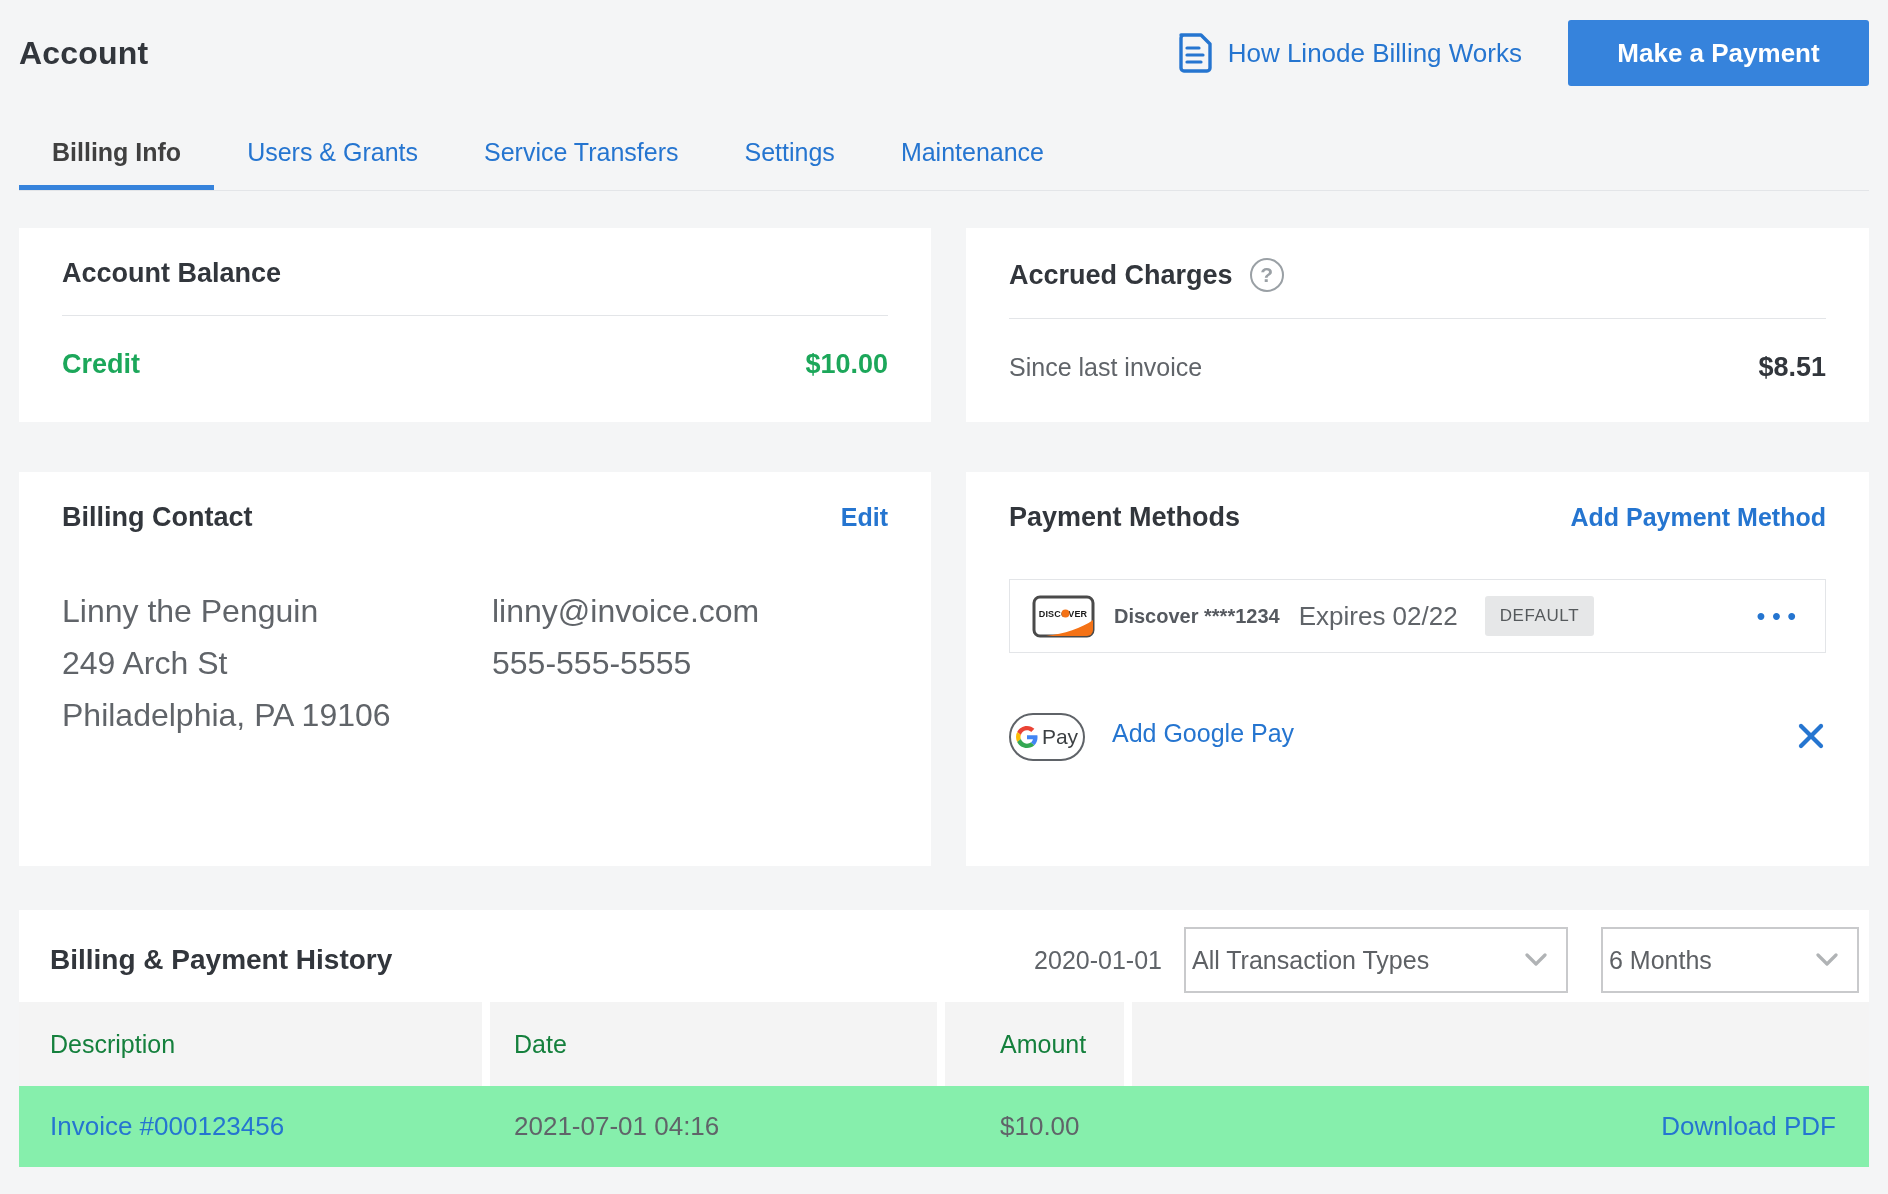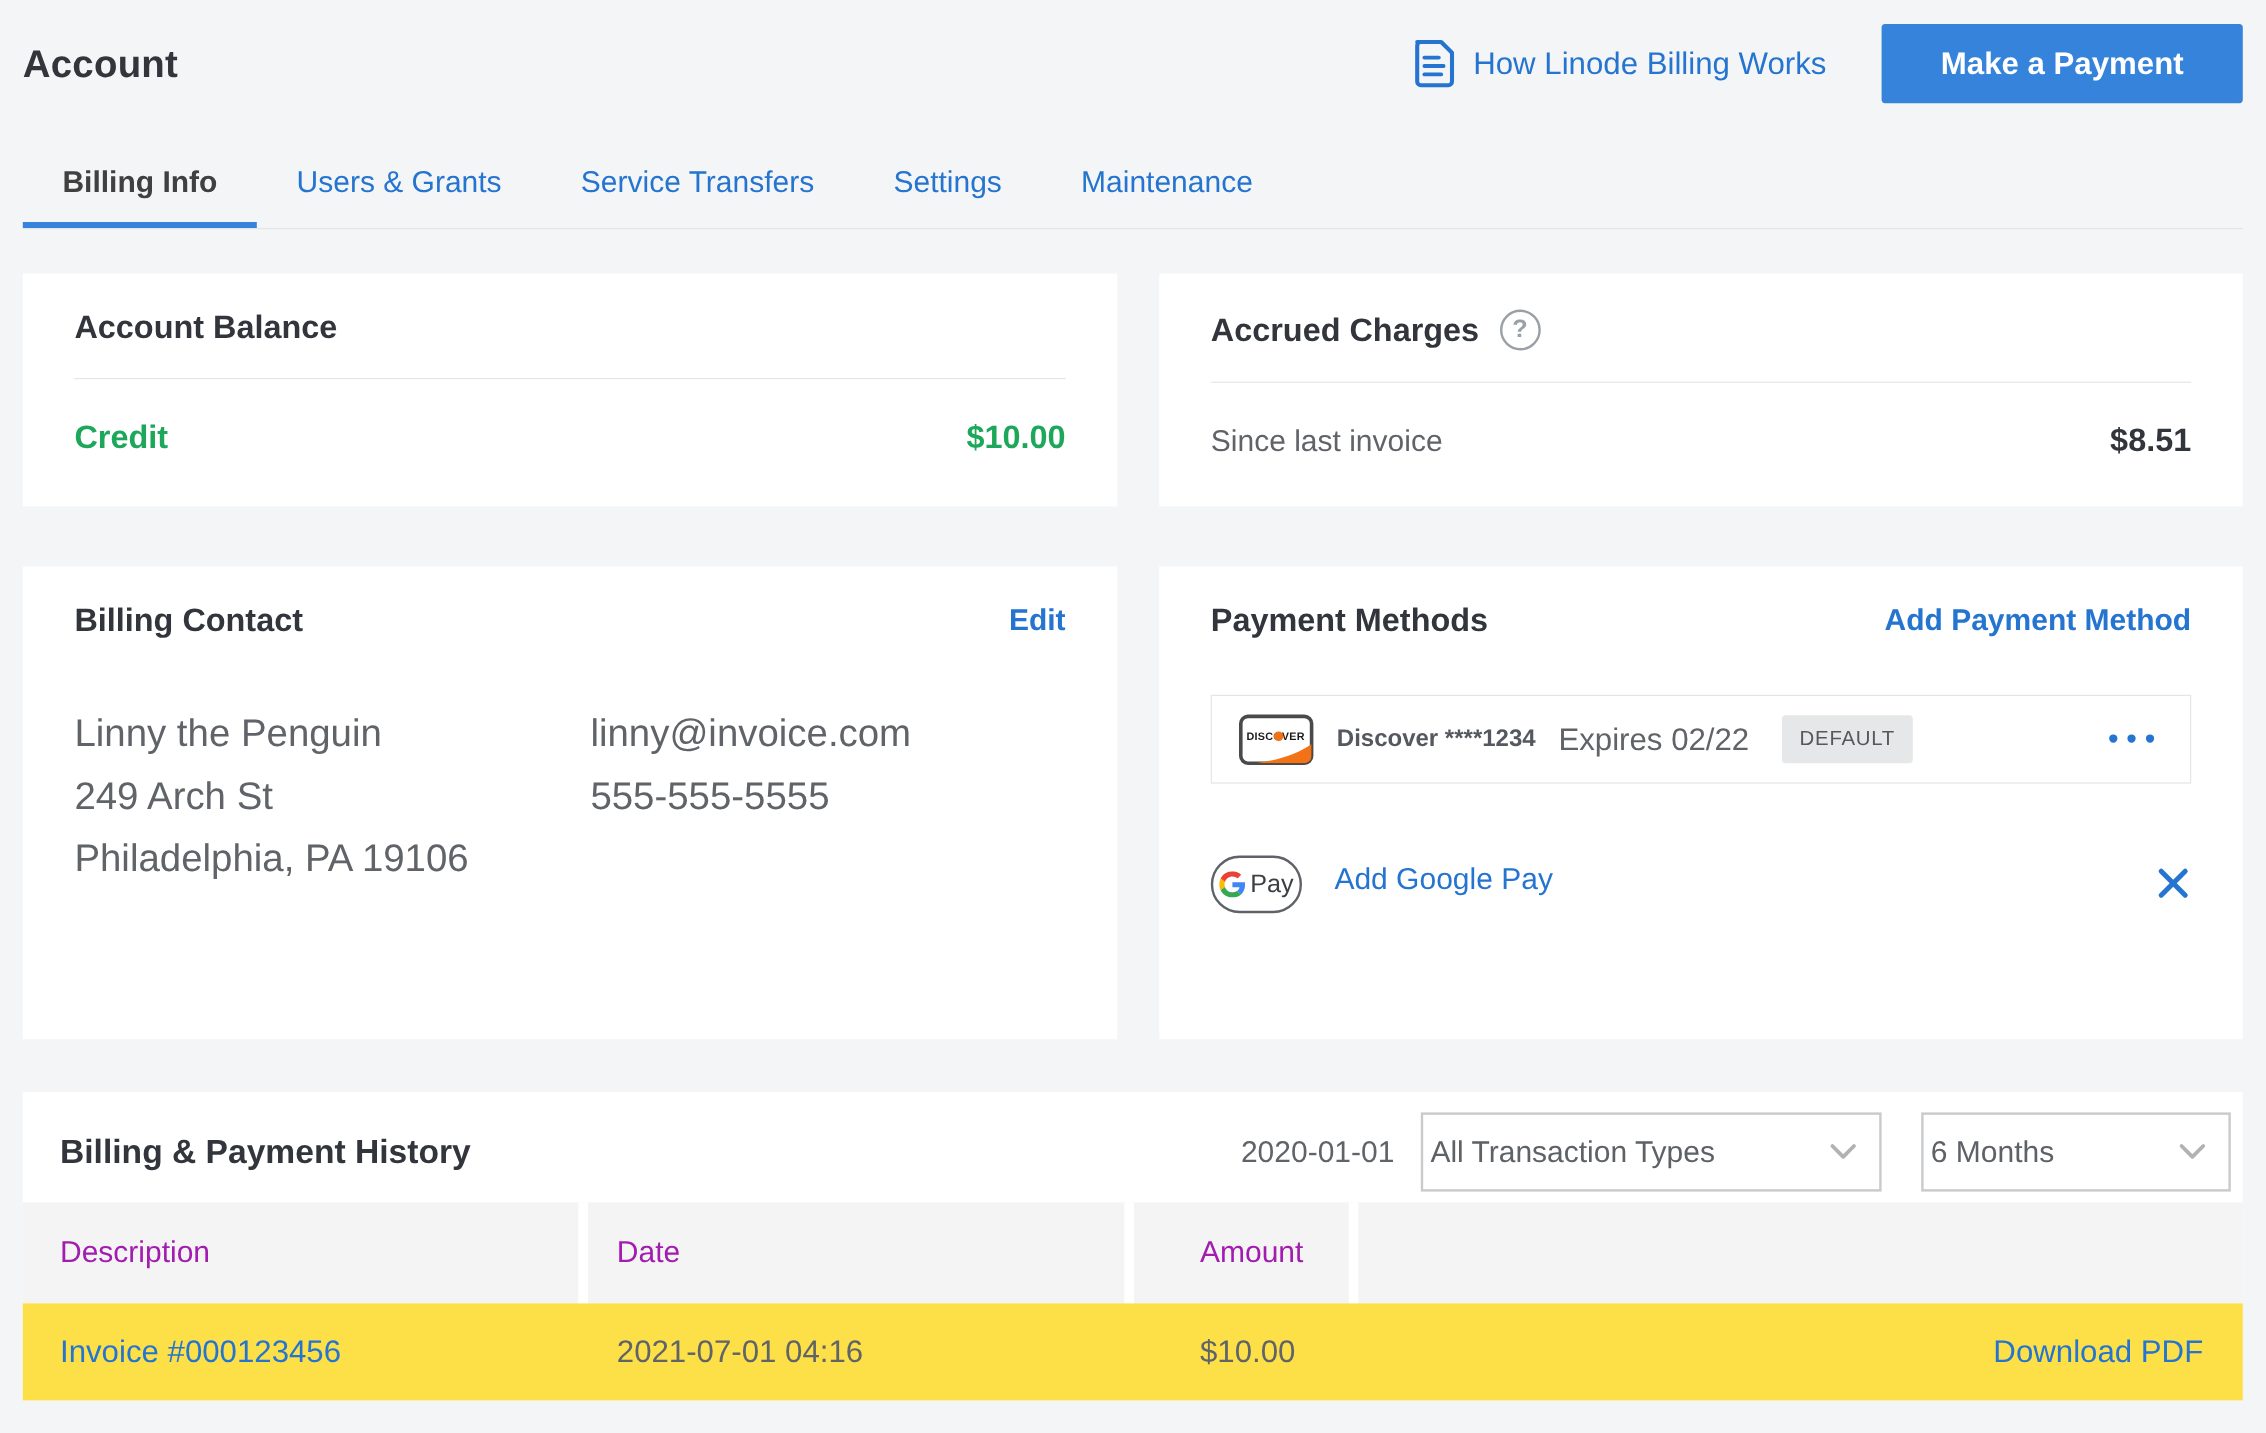--- a/index.html
+++ b/index.html
@@ -144,33 +144,33 @@
   .select-range { width: 258px; }
 
   .table-head {
     margin-top: 10px;
     display: grid;
     grid-template-columns: 471px 455px 187px 1fr;
     height: 84px;
   }
   .th {
     background: #f4f4f4;
-    color: #a21caf; font-size: 25px;
+    color: #15803d; font-size: 25px;
     display: flex; align-items: center;
   }
   .th.sep { border-right: 8px solid #fff; }
   .th-desc { padding-left: 31px; }
   .th-date { padding-left: 24px; }
   .th-amt  { padding-left: 55px; }
 
   .table-row {
     display: grid;
     grid-template-columns: 471px 455px 187px 1fr;
     height: 81px;
-    background: #fde047;
+    background: #86efac;
   }
   .td { display: flex; align-items: center; font-size: 26px; }
   .td-desc { padding-left: 31px; color: #2575d0; cursor: pointer; }
   .td-date { padding-left: 24px; color: #606469; }
   .td-amt  { padding-left: 55px; color: #606469; }
   .td-action { justify-content: flex-end; padding-right: 33px; color: #2575d0; cursor: pointer; }
 </style>
 </head>
 <body>
 

